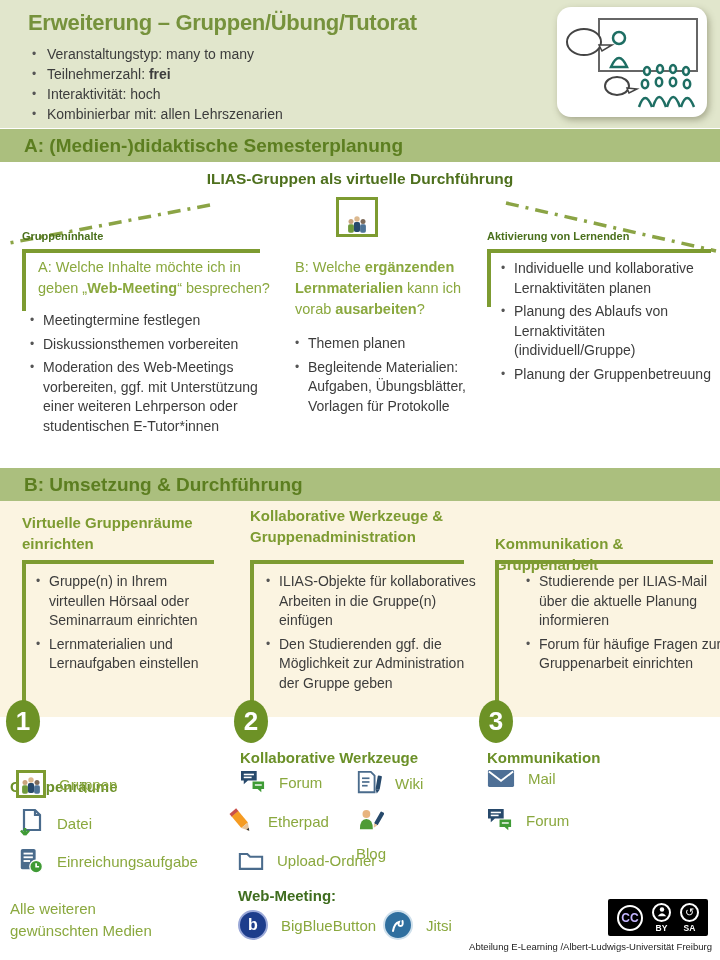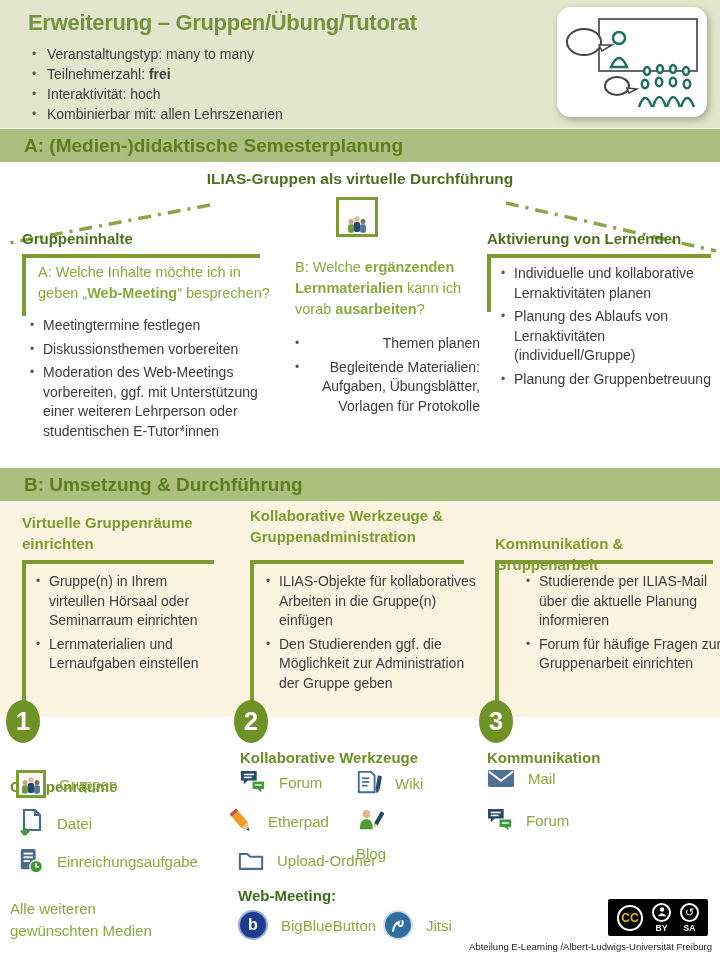--- a/index.html
+++ b/index.html
@@ -28,21 +28,21 @@
   .band span { display:block; margin-left:24px; line-height:33px; font-size:19px; font-weight:bold; color:#5c7e20; }
 
   
   .banner-title { left:0; top:170px; width:720px; text-align:center; font-size:15.5px; font-weight:bold; color:#4e701d; }
   .dash-svg { left:0; top:165px; }
   .group-icon-center { left:336px; top:197px; }
   .icon-box { width:42px; height:40px; border:3px solid #7d9b31; background:#fff;
               display:flex; align-items:flex-end; justify-content:center; }
   .icon-box.small { width:30px; height:28px; }
 
-  .col-heading { font-size:15px; font-weight:bold; color:#4a701c; }
+  .col-heading { font-size:11px; font-weight:bold; color:#4a701c; }
   .question { font-size:14.5px; line-height:21px; color:#8aa83e; }
   .question b { font-weight:bold; }
   .hline { height:4px; background:#7d9b31; }
   .vline { width:4px; background:#7d9b31; }
   ul.bullets { list-style:none; }
   ul.bullets li { position:relative; padding-left:13px; font-size:14px; line-height:19.5px; margin-bottom:4px; color:#3c3c3c; }
   ul.bullets li::before { content:"•"; position:absolute; left:0; top:0; color:#555; font-size:12px; }
 
   
   .cream-block { left:0; top:501px; width:720px; height:216px; background:#fbf4e1; }
@@ -59,21 +59,21 @@
   .more-media { font-size:15px; line-height:22px; color:#8aa83e; }
   .webmeeting-label { font-size:15px; font-weight:bold; color:#3f6d1f; }
   .logo-circle { width:30px; height:30px; border-radius:50%; display:flex; align-items:center; justify-content:center; }
   .bbb-circle { background:#1d3d8c; border:2px solid #9aa8d8; color:#fff; font-weight:bold; font-size:16px; }
   .jitsi-circle { background:#2f6f9f; border:2px solid #cfe0ec; }
 
   
   .cc-badge { left:608px; top:899px; width:100px; height:37px; background:#000;
               display:flex; align-items:center; justify-content:space-evenly; border-radius:2px; }
   .cc-main { width:26px; height:26px; border:2.5px solid #fff; border-radius:50%;
-             display:flex; align-items:center; justify-content:center; color:#eab308; font-weight:bold; font-size:12px; }
+             display:flex; align-items:center; justify-content:center; color:#c4b5fd; font-weight:bold; font-size:12px; }
   .cc-unit { display:flex; flex-direction:column; align-items:center; gap:1px; }
   .cc-sub-circle { width:19px; height:19px; border:2px solid #fff; border-radius:50%;
                    display:flex; align-items:center; justify-content:center; color:#fff; font-size:11px; }
   .cc-sub-label { color:#fff; font-size:8.5px; font-weight:bold; }
   .footer-text { left:380px; top:941px; width:332px; text-align:right; font-size:9.5px; color:#222; }
 </style>
 </head>
 <body>
 
 <svg width="0" height="0" style="position:absolute">
@@ -163,21 +163,21 @@
     <li>Meetingtermine festlegen</li>
     <li>Diskussionsthemen vorbereiten</li>
     <li>Moderation des Web-Meetings vorbereiten, ggf. mit Unterstützung einer weiteren Lehrperson oder studentischen E-Tutor*innen</li>
   </ul>
 </div>
 
 <div class="abs" style="left:295px; top:257px; width:200px;">
   <div class="question">
     <span>B: Welche </span><b>ergänzenden Lernmaterialien</b><span> kann ich vorab </span><b>ausarbeiten</b><span>?</span>
   </div>
-  <ul class="bullets" style="margin-top:14px; width:185px;text-align:right;">
+  <ul class="bullets" style="margin-top:14px; width:185px;">
     <li>Themen planen</li>
     <li>Begleitende Materialien: Aufgaben, Übungsblätter, Vorlagen für Protokolle</li>
   </ul>
 </div>
 
 <div class="abs" style="left:487px; top:230px; width:230px;">
   <div class="col-heading">Aktivierung von Lernenden</div>
   <div style="position:relative; margin-top:7px; padding:10px 0 0 14px;">
     <div class="abs hline" style="left:0; top:0; width:224px;"></div>
     <div class="abs vline" style="left:0; top:0; height:58px;"></div>

